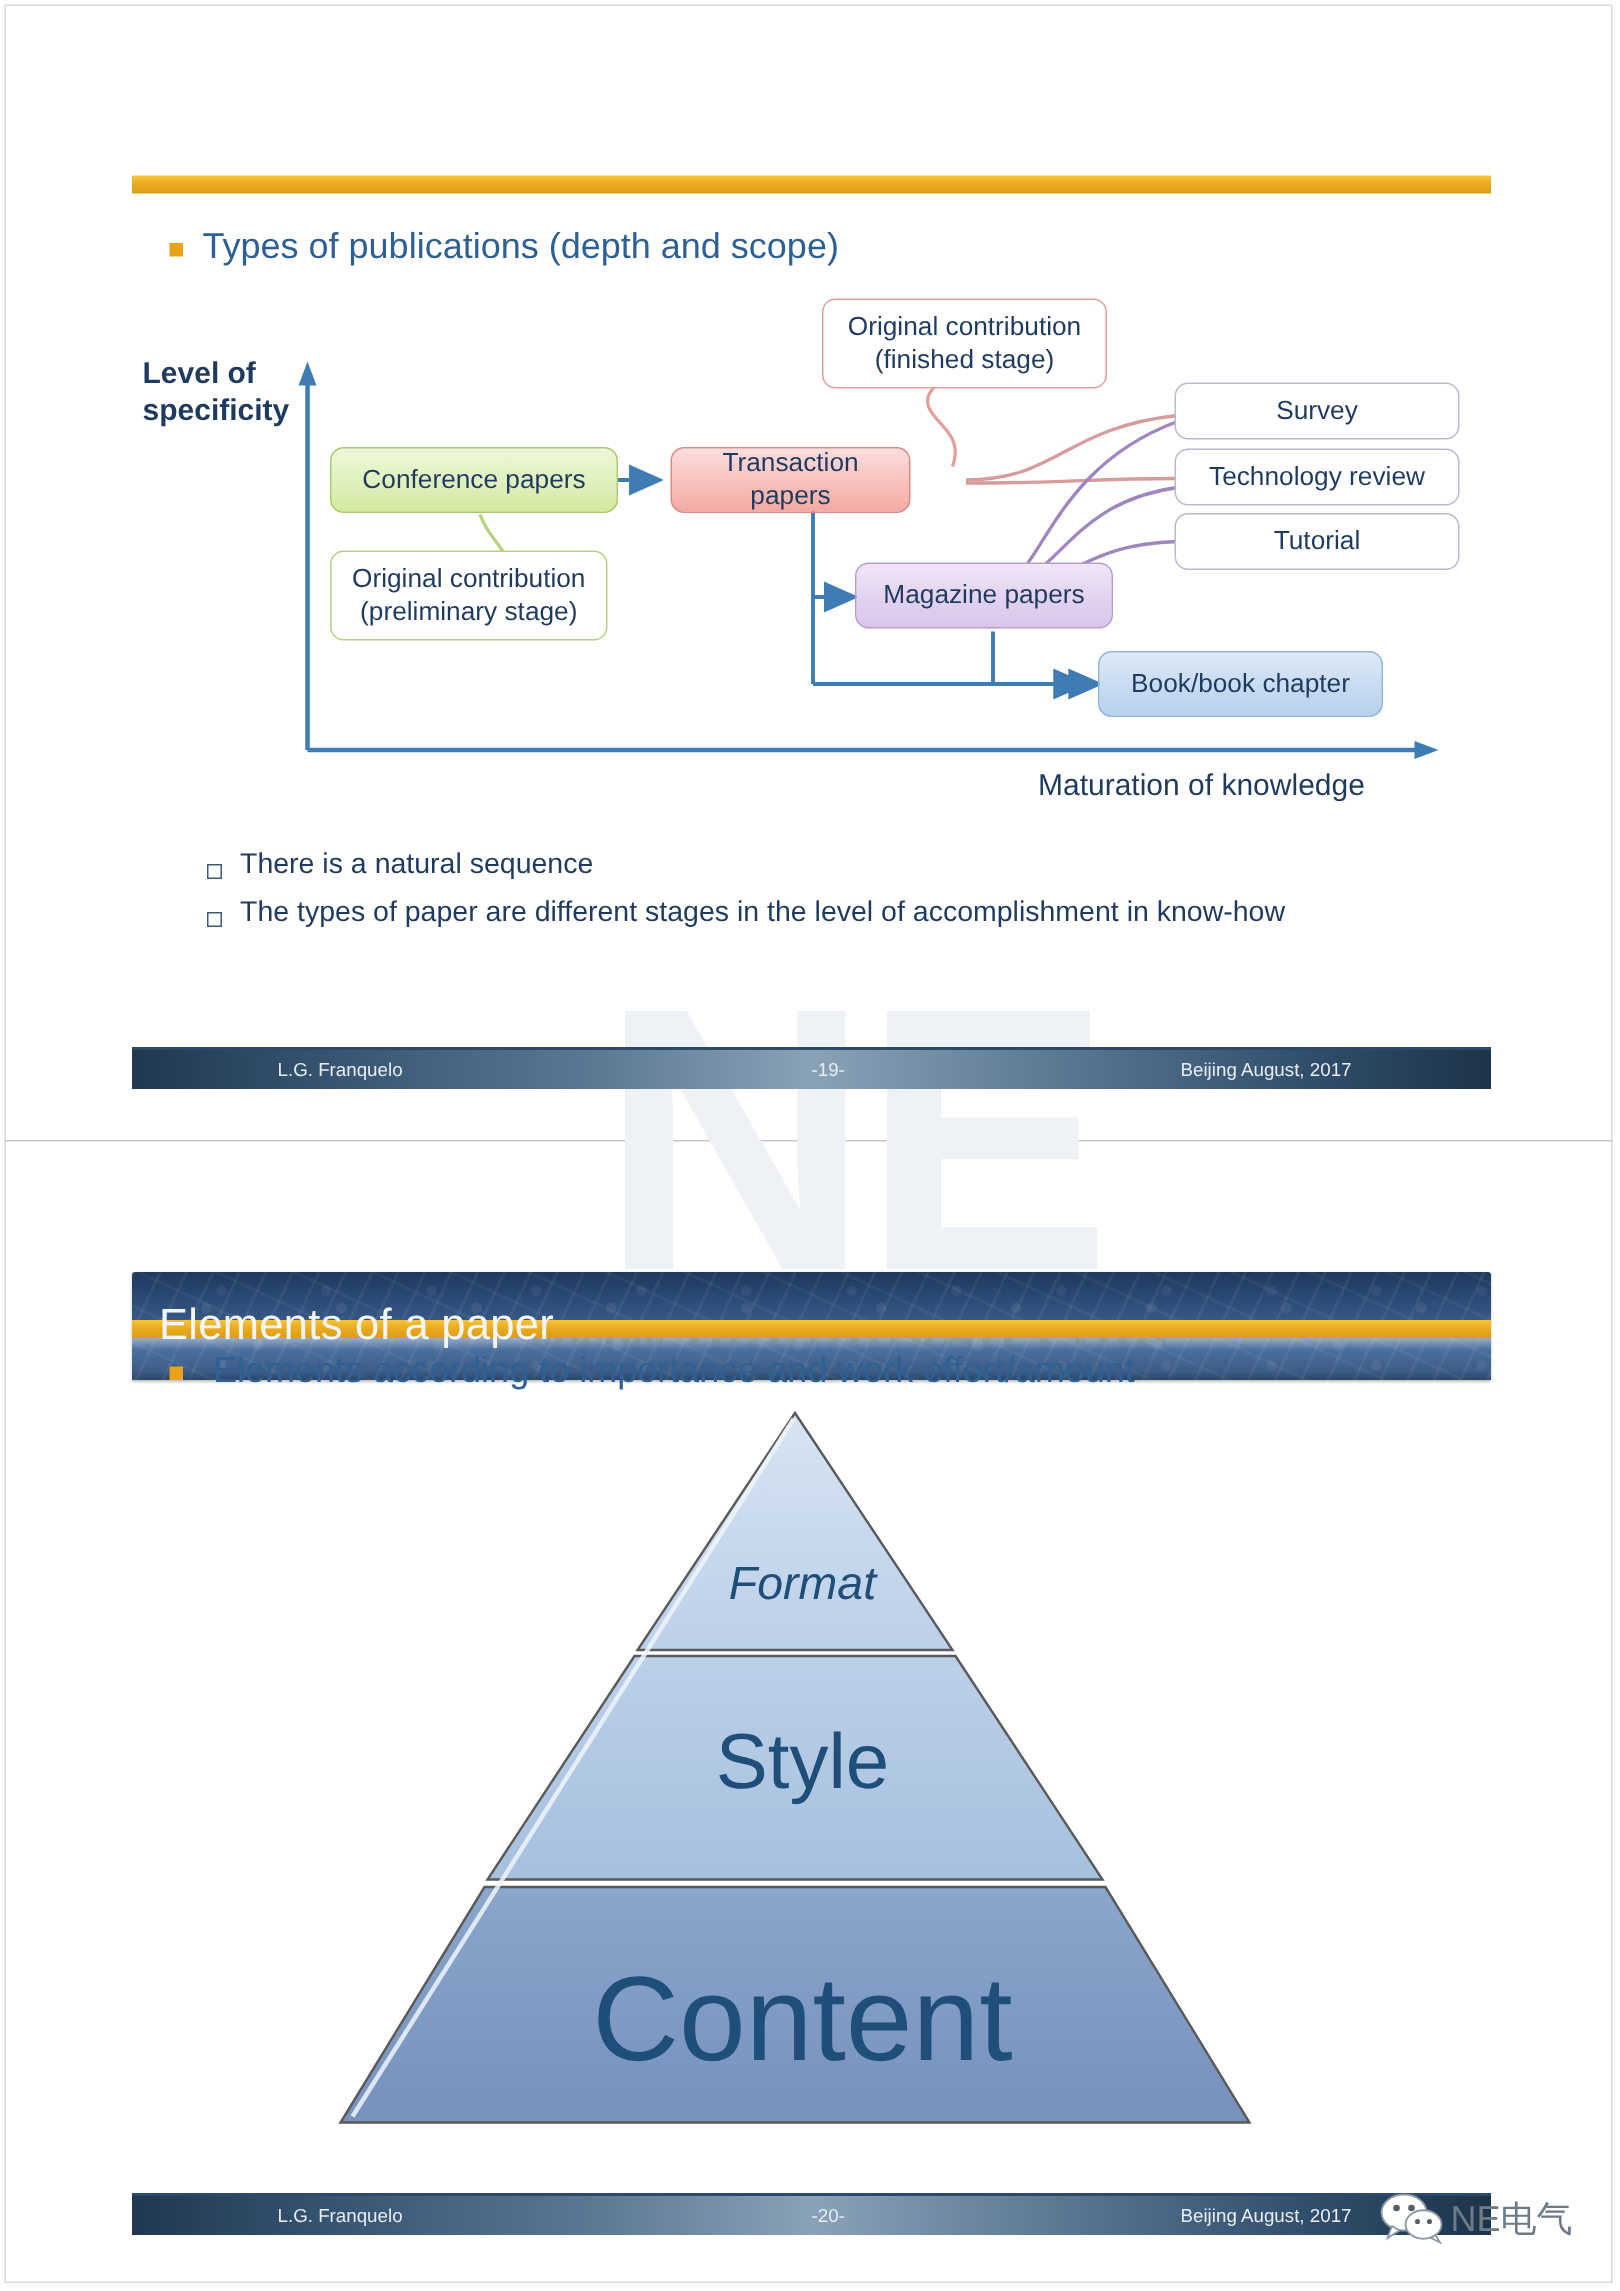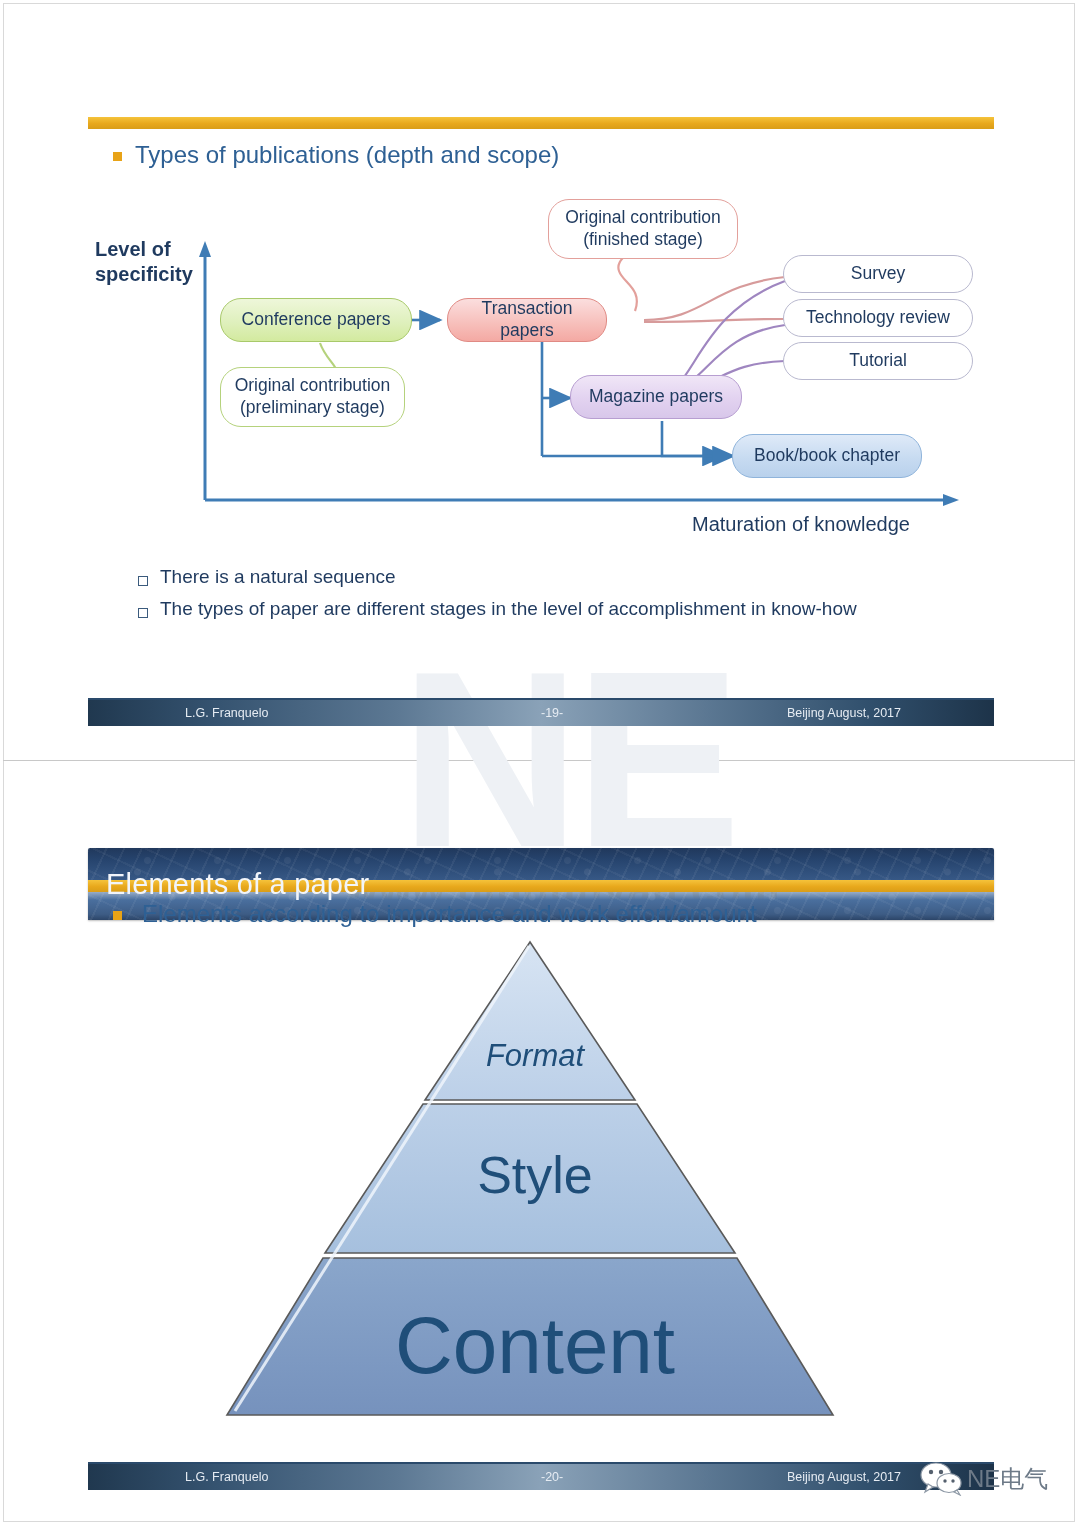--- a/index.html
+++ b/index.html
@@ -193,21 +193,21 @@
     left: 95px; top: 185px;
     width: 890px; height: 360px;
   }
   .node {
     position: absolute;
     box-sizing: border-box;
     display: flex;
     align-items: center;
     justify-content: center;
     text-align: center;
-    border-radius: 21px;
+    border-radius: 9px;
     font-size: 17.5px;
     color: #1f3a5f;
     line-height: 1.25;
     padding: 4px 8px;
     z-index: 3;
   }
   .node-green {
     background: linear-gradient(to bottom, #eef7da 0%, #dff0bd 55%, #d3ea9f 100%);
     border: 1.4px solid #a8c96a;
   }
@@ -269,21 +269,21 @@
 <div class="page-frame"></div>
 <div class="slide-divider"></div>
 
 <div class="wm-ne">NE</div>
 <div class="wm-url">www.niudunyan.com</div>
 
 <div class="slide" id="slide-19">
 
   <div class="gold-bar" style="top:117px;"></div>
 
-  <div class="bullet-l1" style="left:113px; top:141px;">
+  <div class="bullet-l1" style="left:113px; top:151px;">
     <div class="sq-gold"></div>
     <div class="bullet-l1-text">Types of publications (depth and scope)</div>
   </div>
 
   <div id="flow-diagram">
 
     <svg width="890" height="360" style="position:absolute;left:0;top:0;z-index:1;">
       <defs>
         <marker id="ah" markerWidth="9" markerHeight="8" refX="8" refY="4" orient="auto">
           <path d="M0,0 L9,4 L0,8 z" fill="#3f7cb5"></path>

